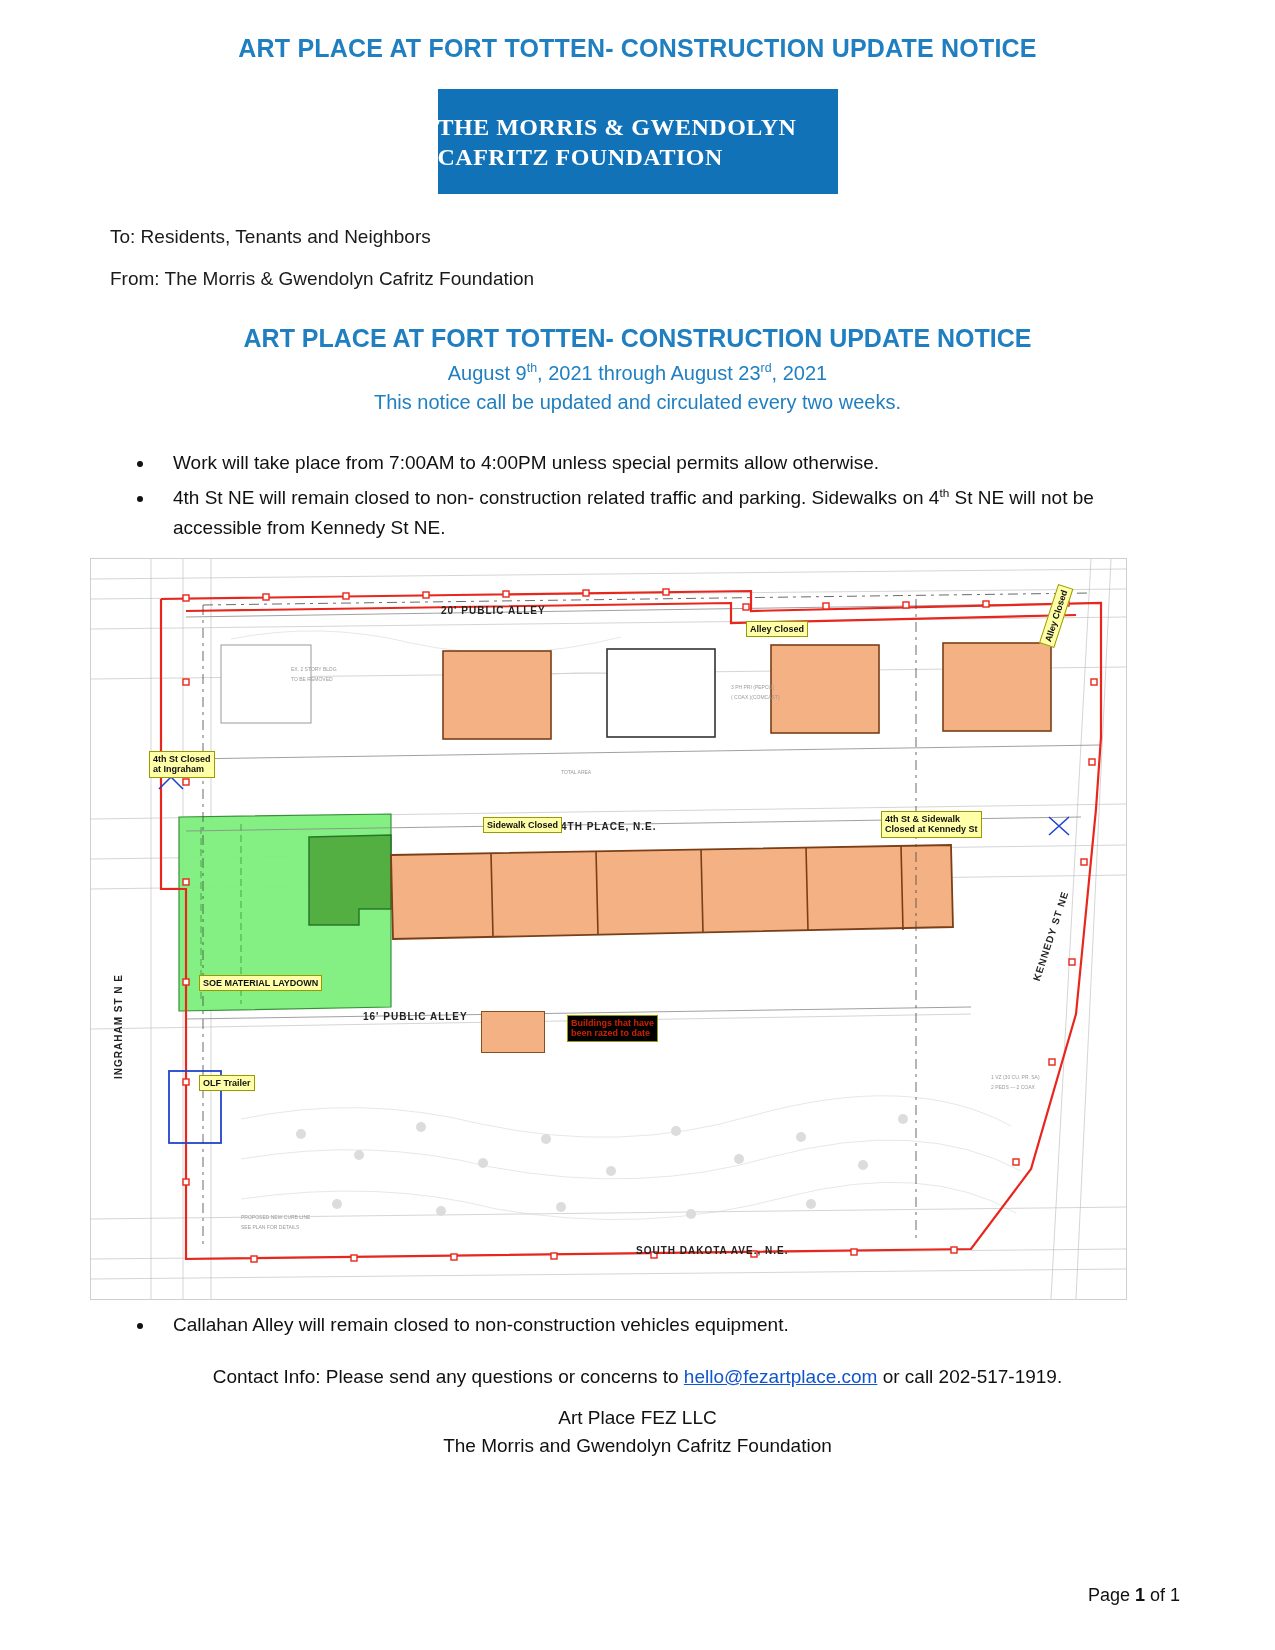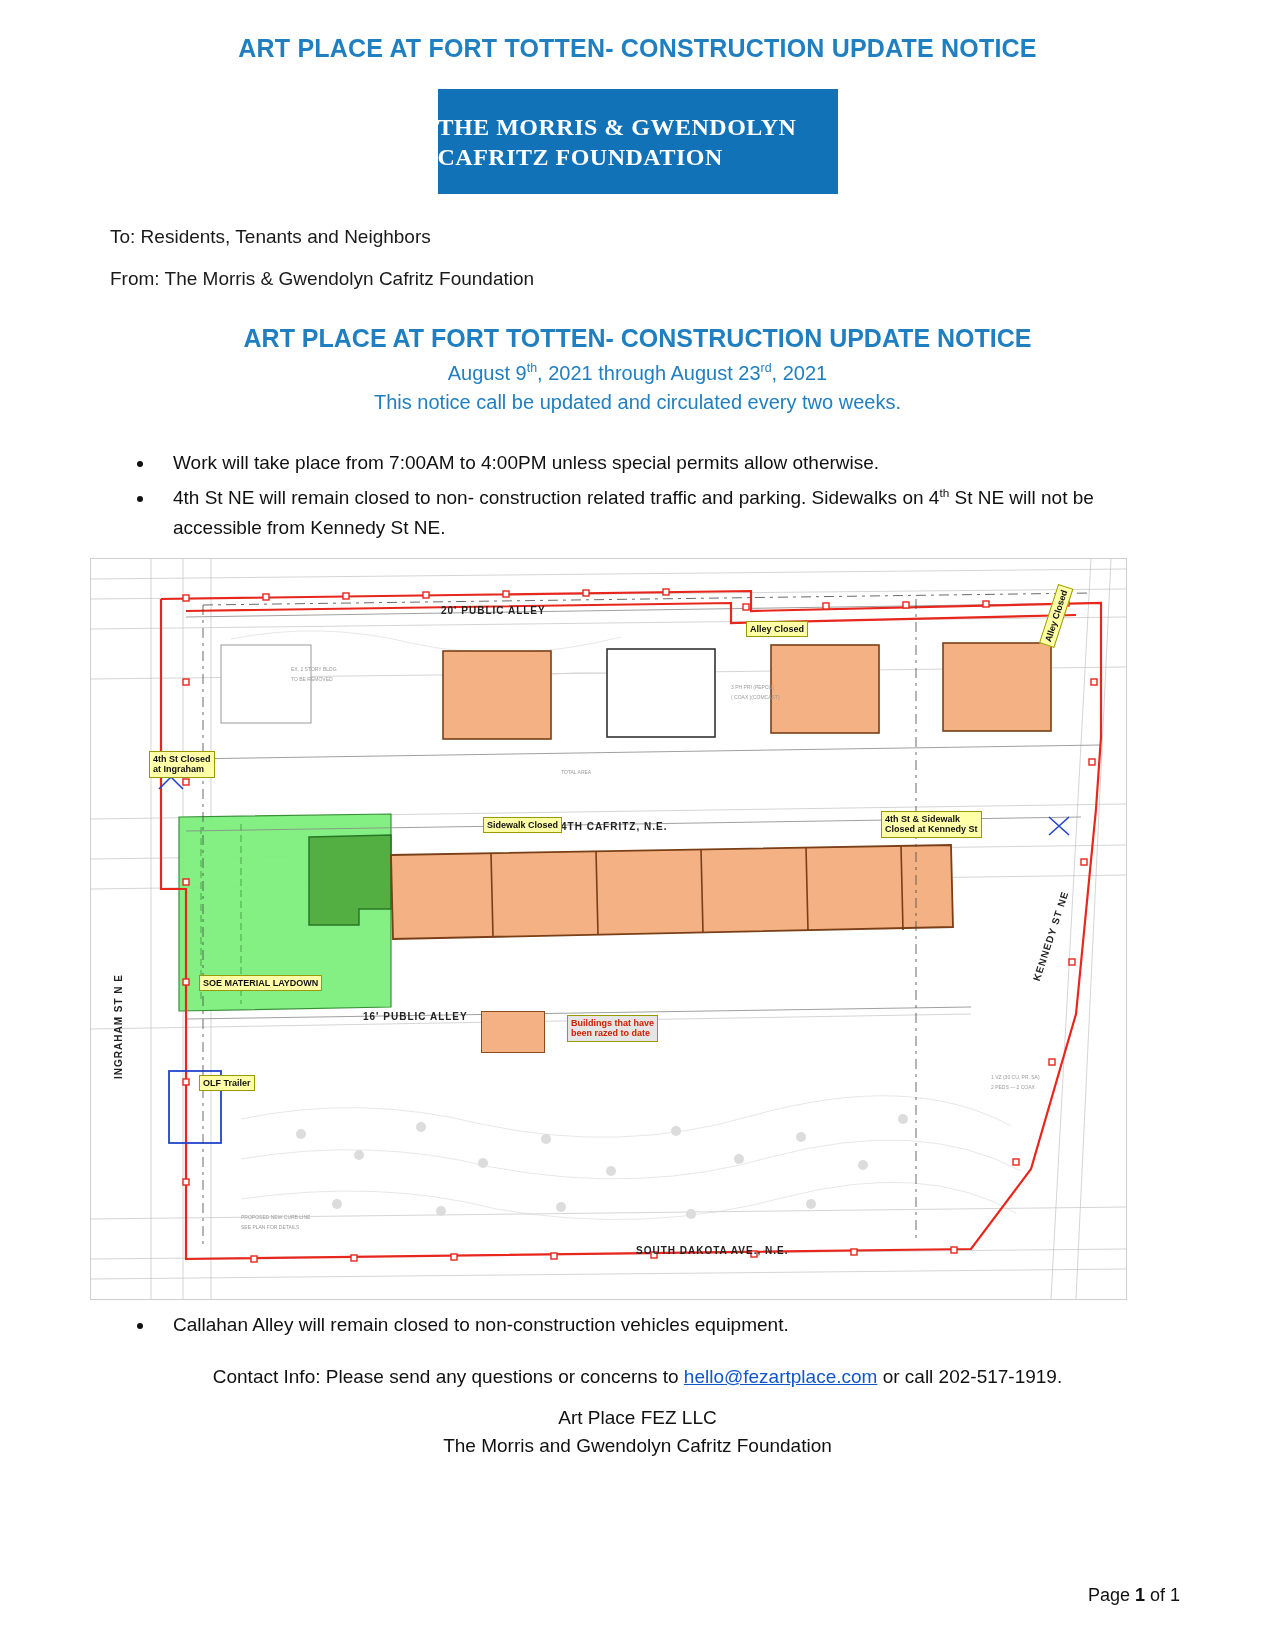--- a/index.html
+++ b/index.html
@@ -102,21 +102,21 @@
     position: absolute;
     background: #ffffa8;
     border: 1px solid #9a9a00;
     font-size: 9px;
     font-weight: bold;
     line-height: 1.15;
     padding: 2px 3px;
     color: #111;
     white-space: nowrap;
   }
-  .map-label.red { color: #cc2200; background: #e5e5e5; }
+  .map-label.red { color: #cc2200; background: #000000; }
   .legend-box {
     position: absolute;
     width: 62px; height: 40px;
     background: #f4b183;
     border: 1px solid #8a4b1d;
   }
   .street-name {
     position: absolute;
     font-size: 10px;
     font-weight: bold;
@@ -317,21 +317,21 @@
         <text x="640" y="140">( COAX )(COMCAST)</text>
         <text x="470" y="215">TOTAL AREA</text>
         <text x="900" y="520">1 VZ (30 CU. PR. SA)</text>
         <text x="900" y="530">2 PEDS — 2 COAX</text>
         <text x="150" y="660">PROPOSED NEW CURB LINE</text>
         <text x="150" y="670">SEE PLAN FOR DETAILS</text>
       </g>
     </svg>
 
     <div class="street-name" style="left:350px; top:46px;">20' PUBLIC ALLEY</div>
-    <div class="street-name" style="left:470px; top:262px;">4TH CAFRITZ, N.E.</div>
+    <div class="street-name" style="left:470px; top:262px;">4TH PLACE, N.E.</div>
     <div class="street-name" style="left:272px; top:452px;">16' PUBLIC ALLEY</div>
     <div class="street-name" style="left:545px; top:686px;">SOUTH DAKOTA AVE., N.E.</div>
     <div class="street-name vert" style="left:22px; top:520px;">INGRAHAM ST N E</div>
     <div class="street-name rot-kennedy" style="left:940px; top:420px;">KENNEDY ST NE</div>
 
     <div class="map-label" style="left:655px; top:62px;">Alley Closed</div>
     <div class="map-label" style="left:948px; top:84px; transform:rotate(-72deg); transform-origin:left top;">Alley Closed</div>
     <div class="map-label" style="left:58px; top:192px;">4th St Closed<br>at Ingraham</div>
     <div class="map-label" style="left:392px; top:258px;">Sidewalk Closed</div>
     <div class="map-label" style="left:790px; top:252px;">4th St &amp; Sidewalk<br>Closed at Kennedy St</div>

